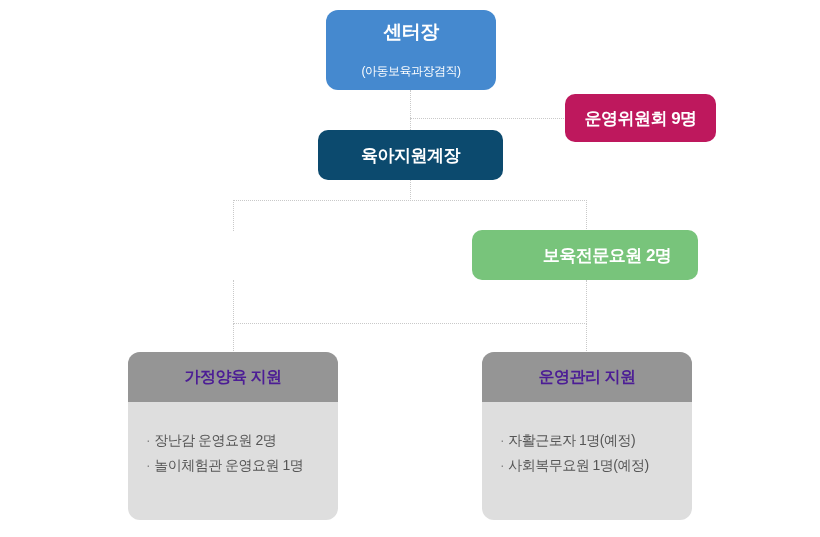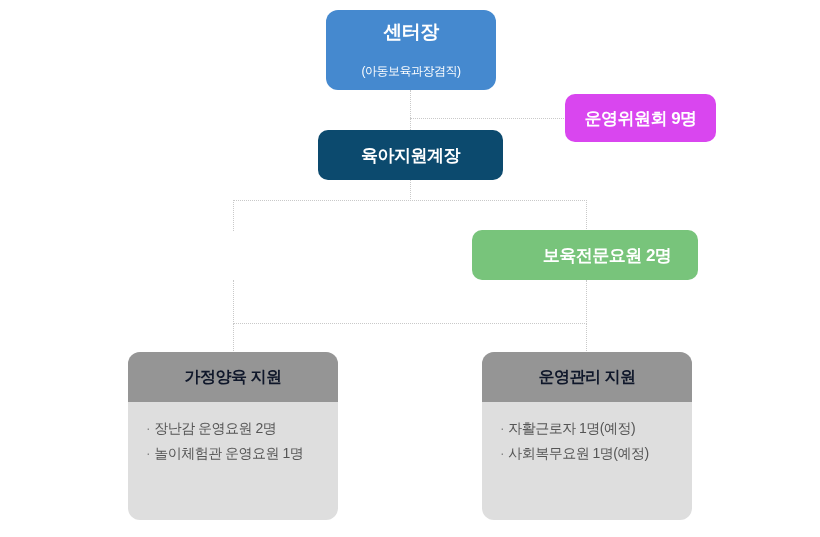--- a/index.html
+++ b/index.html
@@ -71,21 +71,21 @@
     letter-spacing: -0.5px;
     line-height: 1.2;
   }
 
   
   .node-committee {
     left: 565px;
     top: 94px;
     width: 151px;
     height: 48px;
-    background: #d946ef;
+    background: #be185d;
     border-radius: 10px;
   }
   .node-committee .title {
     font-size: 17px;
     font-weight: bold;
     letter-spacing: -0.5px;
   }
 
   
   .node-chief {
@@ -128,30 +128,31 @@
     background: #dedede;
     border-radius: 12px;
     overflow: hidden;
     box-sizing: border-box;
   }
   .card.left  { left: 128px; }
   .card.right { left: 482px; }
   .card-header {
     height: 50px;
     background: #959595;
-    color: #0f172a;
+    color: #4c1d95;
     display: flex;
     align-items: center;
     justify-content: center;
     font-size: 16px;
     font-weight: bold;
     letter-spacing: -0.5px;
   }
   .card-body {
     padding: 14px 0 0 18px;
+    margin-top: 12px;
   }
   .card-item {
     font-size: 14px;
     color: #555555;
     letter-spacing: -0.5px;
     line-height: 1.75;
     white-space: nowrap;
   }
   .card-item .bullet {
     color: #888888;

